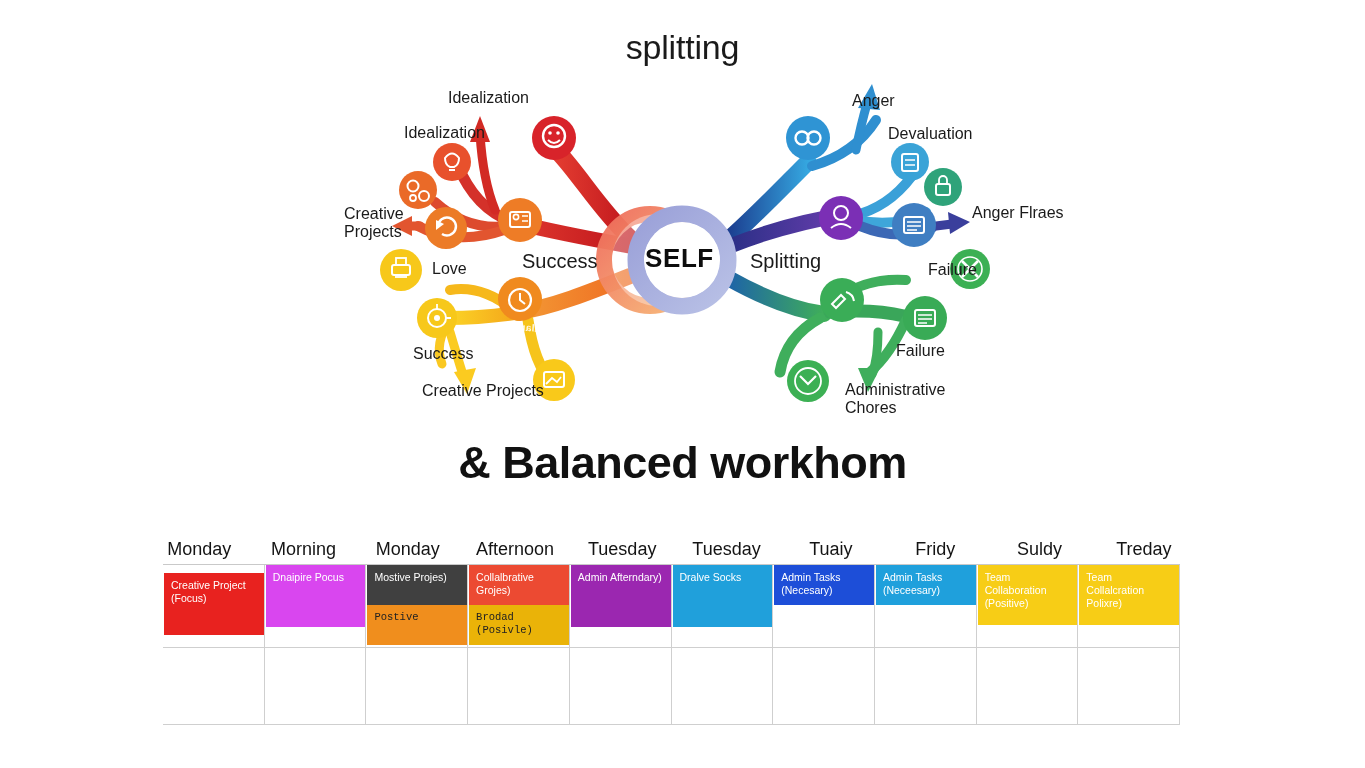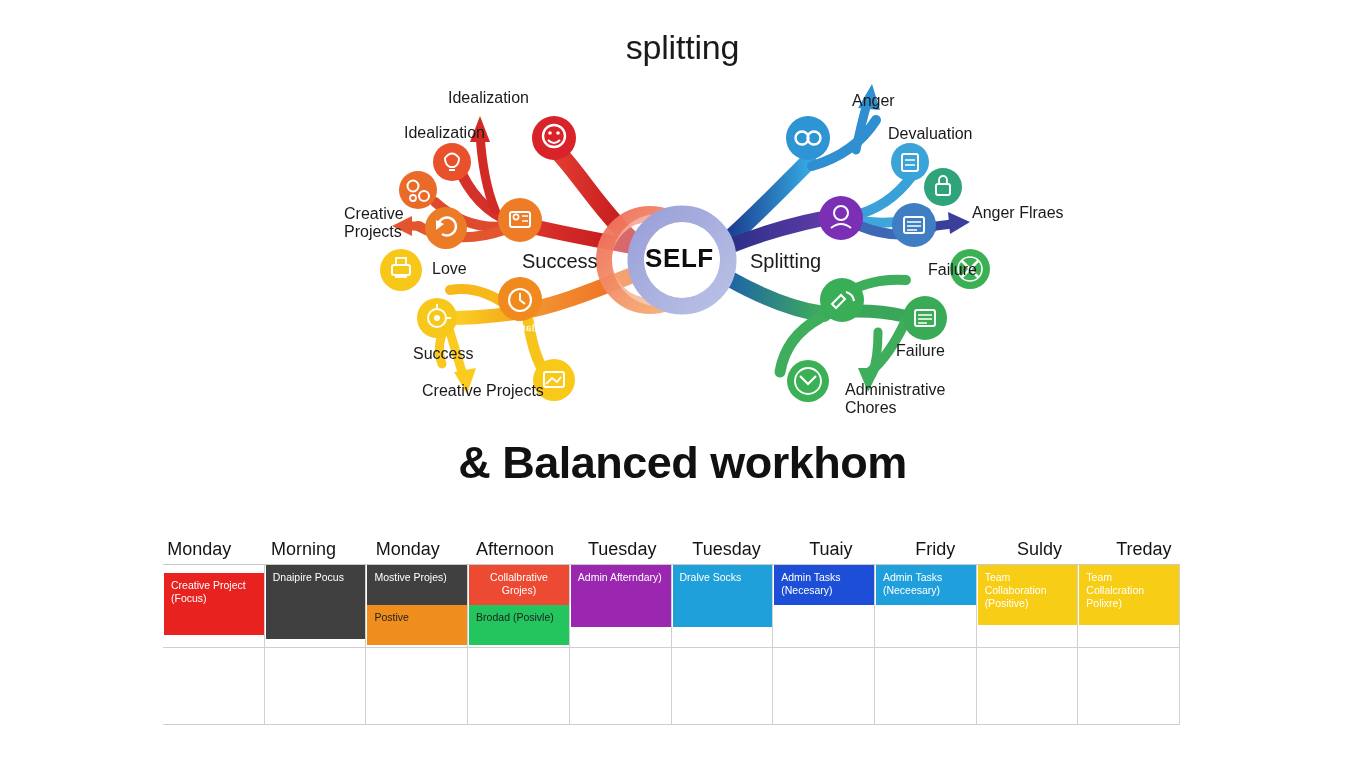--- a/index.html
+++ b/index.html
@@ -67,21 +67,21 @@
     position:absolute;left:0;right:0;height:1px;background:#cfcfcf;
   }
   .cells{position:absolute;inset:0;display:flex;}
   .cellcol{flex:1 1 0;position:relative;}
   .chip{
     position:absolute;left:1px;right:1px;
     box-sizing:border-box;padding:6px 7px 5px 7px;
     font-size:10.5px;line-height:1.25;color:#ffffff;font-weight:400;
     overflow:hidden;
   }
-  .chip.dark{color:#222222;}
+  .chip.dark{color:#222222;font-family:Liberation Mono, monospace;}
 </style>
 </head>
 <body>
 
 <div class="page">
 
   <div class="title-top">splitting</div>
 
   <div class="mindmap">
     <svg viewBox="0 0 760 345" xmlns="http://www.w3.org/2000/svg">
@@ -325,29 +325,29 @@
         <div class="col"></div>
       </div>
       <div class="rowline" style="top:82px;"></div>
       <div class="rowline" style="top:159px;"></div>
 
       <div class="cells" id="cells-layer">
         <div class="cellcol">
             <div class="chip" style="top: 8px; height: 62px; background: rgb(232, 34, 31);">Creative Project (Focus)</div>
           </div>
         <div class="cellcol">
-            <div class="chip" style="top: 0px; height: 74px; background: #404040;">Dnaipire Pocus</div>
+            <div class="chip" style="top: 0px; height: 62px; background: #d946ef;">Dnaipire Pocus</div>
           </div>
         <div class="cellcol">
             <div class="chip" style="top: 0px; height: 40px; background: #404040;">Mostive Projes)</div>
             <div class="chip dark" style="top: 40px; height: 40px; background: rgb(240, 142, 29);">Postive</div>
           </div>
         <div class="cellcol">
-            <div class="chip" style="top: 0px; height: 48px; background: rgb(236, 74, 50); text-align: center;">Collalbrative Grojes)</div>
-            <div class="chip dark" style="top: 40px; height: 40px; background: #22c55e;">Brodad (Posivle)</div>
+            <div class="chip" style="top: 0px; height: 48px; background: rgb(236, 74, 50);">Collalbrative Grojes)</div>
+            <div class="chip dark" style="top: 40px; height: 40px; background: #eab308;">Brodad (Posivle)</div>
           </div>
         <div class="cellcol">
             <div class="chip" style="top: 0px; height: 62px; background: rgb(155, 39, 176);">Admin Afterndary)</div>
           </div>
         <div class="cellcol">
             <div class="chip" style="top: 0px; height: 62px; background: rgb(32, 160, 219);">Dralve Socks</div>
           </div>
         <div class="cellcol">
             <div class="chip" style="top: 0px; height: 40px; background: #1d4ed8;">Admin Tasks (Necesary)</div>
           </div>

